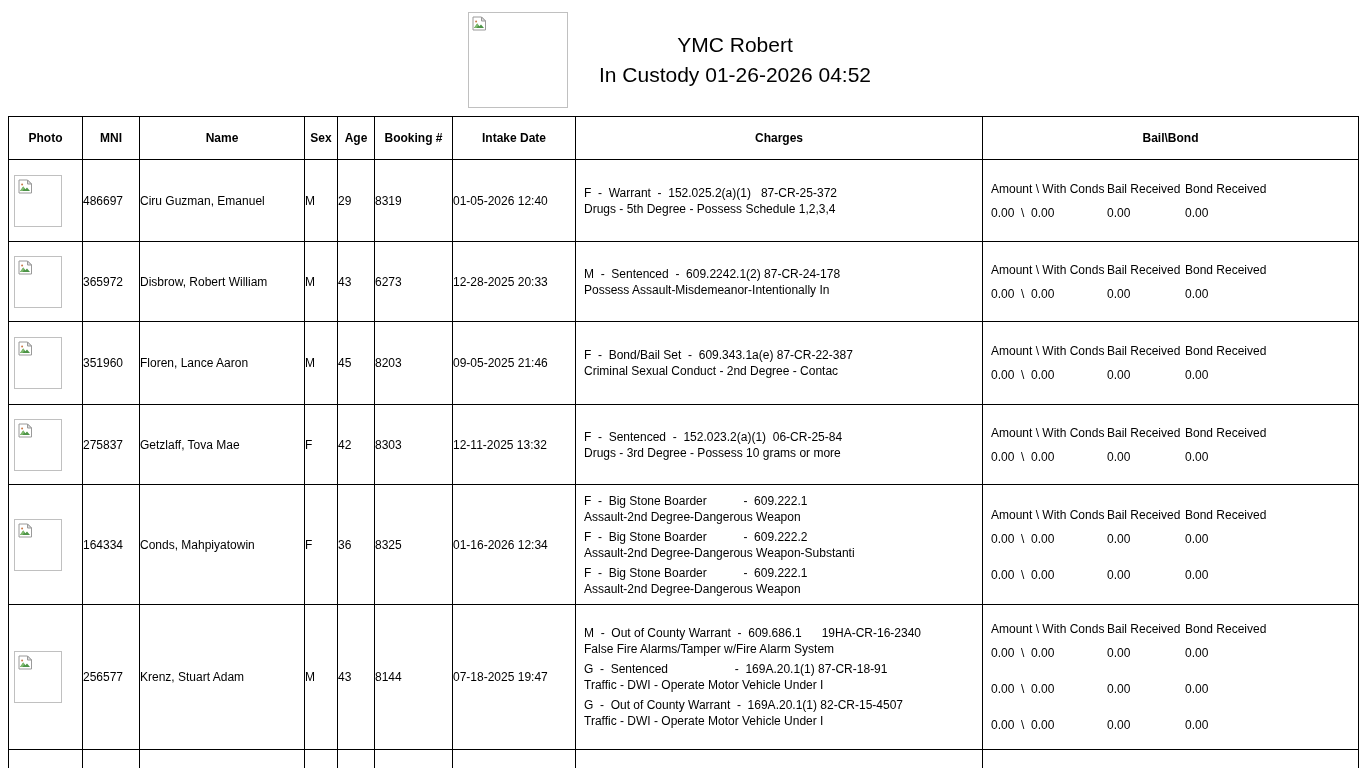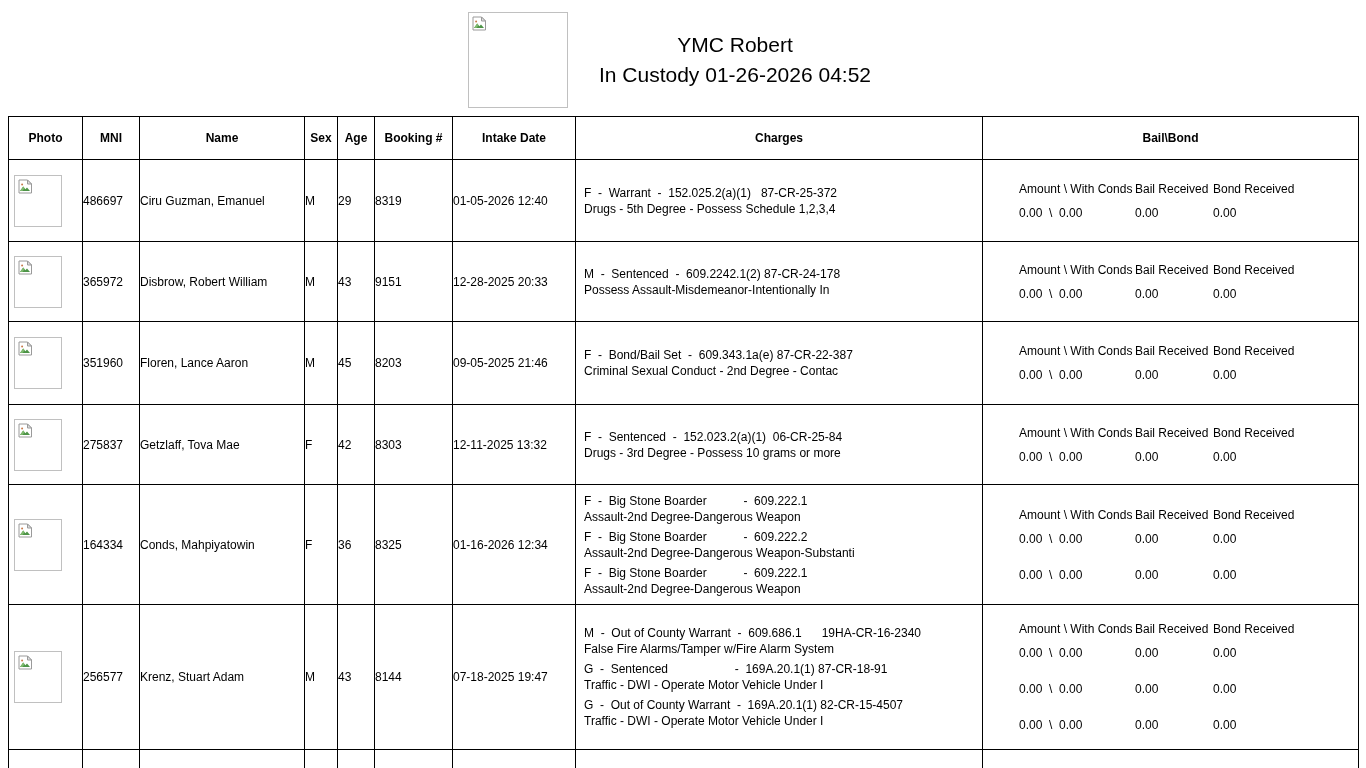--- a/index.html
+++ b/index.html
@@ -84,21 +84,20 @@
     line-height: 16px;
     white-space: pre;
   }
   .bail {
     display: flex;
     flex-direction: column;
     justify-content: center;
     height: 100%;
     padding: 0 8px;
     box-sizing: border-box;
-    margin-left: 28px;
   }
   .bail-grid {
     display: grid;
     grid-template-columns: 116px 78px auto;
     line-height: 16px;
     white-space: pre;
   }
   .bail-val { margin-top: 8px; }
   .bail-val + .bail-val { margin-top: 20px; }
   tr.partial .charges, tr.partial .bail {
@@ -194,21 +193,21 @@
     <path d="M2 12 l3.2-4.4 2.2 2.6 1.6-1.8 3 3.6 z" fill="#4d9447"></path>
     <path d="M2 12 l3.2-4.4 1.4 1.7 -2.2 2.7 z" fill="#7fba6e"></path>
     <circle cx="4.1" cy="5.4" r="1" fill="#c87a4a"></circle>
   </svg>
 </div>
         </td>
         <td class="c-text">365972</td>
         <td class="c-text">Disbrow, Robert William</td>
         <td class="c-text">M</td>
         <td class="c-text">43</td>
-        <td class="c-text">9151</td>
+        <td class="c-text">6273</td>
         <td class="c-text">12-28-2025 20:33</td>
         <td>
           <div class="charges">
             <div>
               <div class="charge-line1">M  -  Sentenced  -  609.2242.1(2) 87-CR-24-178</div>
               <div class="charge-line2">Possess Assault-Misdemeanor-Intentionally In</div>
             </div>
           </div>
         </td>
         <td>

